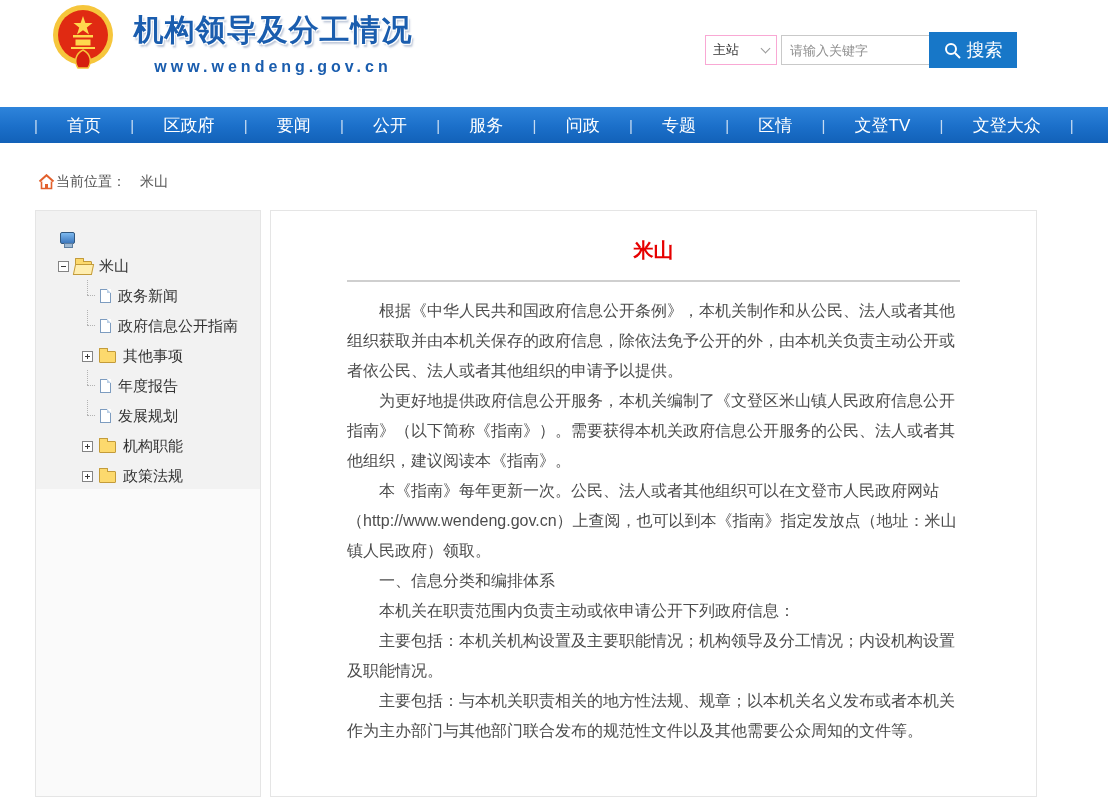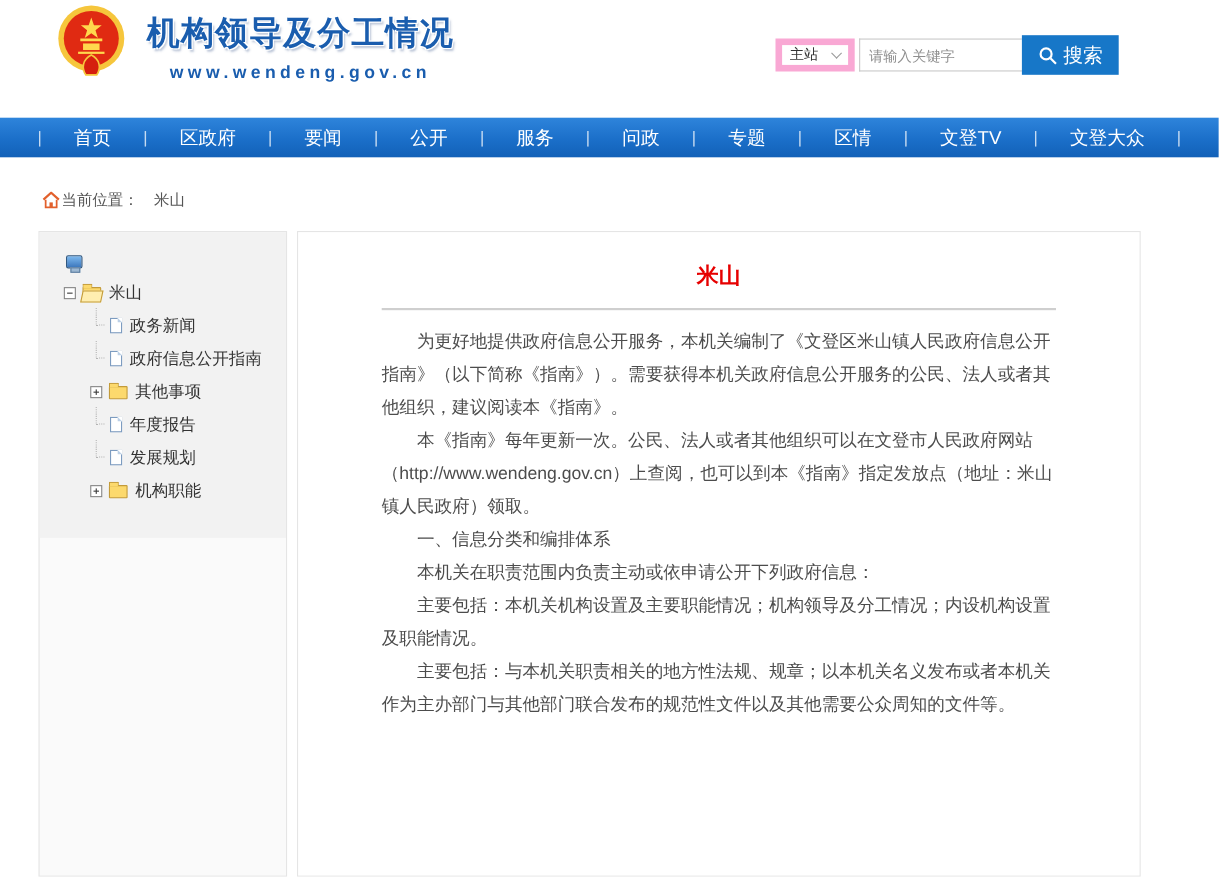--- a/index.html
+++ b/index.html
@@ -9,21 +9,21 @@
 
   
   .header { position:absolute; left:0; top:0; width:1108px; height:107px; background:#fff; }
   .logo { position:absolute; left:50px; top:4px; width:66px; height:72px; }
   .brand { position:absolute; left:128px; top:10px; width:290px; text-align:center; }
   .site-title { font-size:30px; font-weight:bold; color:#1a5dae; letter-spacing:1px;
     text-shadow:-1px -1px 0 #fff, 1px -1px 0 #fff, -1px 1px 0 #fff, 1px 1px 0 #fff, 2px 3px 2px rgba(60,90,140,.35); }
   .site-url { margin-top:7px; font-size:16px; font-weight:bold; color:#1a5dae; letter-spacing:4px; }
 
   .search-area { position:absolute; left:705px; top:32px; height:36px; display:flex; align-items:center; }
-  .scope-select { width:72px; height:30px; border:6px solid #f9a8d4; background:#fff; color:#333;
+  .scope-select { width:72px; height:30px; border:1px solid #f9a8d4; background:#fff; color:#333;
     font-size:13px; display:flex; align-items:center; padding:0 7px; justify-content:space-between; cursor:pointer; }
   .chev { width:7px; height:7px; border-right:1px solid #9a9a9a; border-bottom:1px solid #9a9a9a;
     transform:rotate(45deg); margin-top:-4px; }
   .search-input { width:148px; height:30px; border:1px solid #c9c9c9; border-right:none; margin-left:4px;
     font-size:13px; padding:4px 8px; color:#333; outline:none; }
   .search-input::placeholder { color:#8f8f8f; }
   .search-btn { width:88px; height:36px; background:#1777c8; color:#fff; border:none; font-size:18px;
     display:flex; align-items:center; justify-content:center; gap:6px; cursor:pointer; }
 
   
@@ -189,28 +189,34 @@
         <span class="node-icon page"></span>
         <a class="node-label">发展规划</a>
       </div>
 
       <div class="tree-row lvl1">
         <span class="expander plus"></span>
         <span class="node-icon folder"></span>
         <a class="node-label">机构职能</a>
       </div>
 
+      <div class="tree-row lvl1">
+        <span class="expander plus"></span>
+        <span class="node-icon folder"></span>
+        <a class="node-label">政策法规</a>
+      </div>
     </div>
 </aside>
 
 <main class="main-panel">
   <h1 class="article-title">米山</h1>
   <div class="title-divider"></div>
   <div class="article-body">
 
+      <p class="para">根据《中华人民共和国政府信息公开条例》，本机关制作和从公民、法人或者其他组织获取并由本机关保存的政府信息，除依法免予公开的外，由本机关负责主动公开或者依公民、法人或者其他组织的申请予以提供。</p>
 
       <p class="para">为更好地提供政府信息公开服务，本机关编制了《文登区米山镇人民政府信息公开指南》（以下简称《指南》）。需要获得本机关政府信息公开服务的公民、法人或者其他组织，建议阅读本《指南》。</p>
 
       <p class="para">本《指南》每年更新一次。公民、法人或者其他组织可以在文登市人民政府网站（http://www.wendeng.gov.cn）上查阅，也可以到本《指南》指定发放点（地址：米山镇人民政府）领取。</p>
 
       <p class="para">一、信息分类和编排体系</p>
 
       <p class="para">本机关在职责范围内负责主动或依申请公开下列政府信息：</p>
 
 

